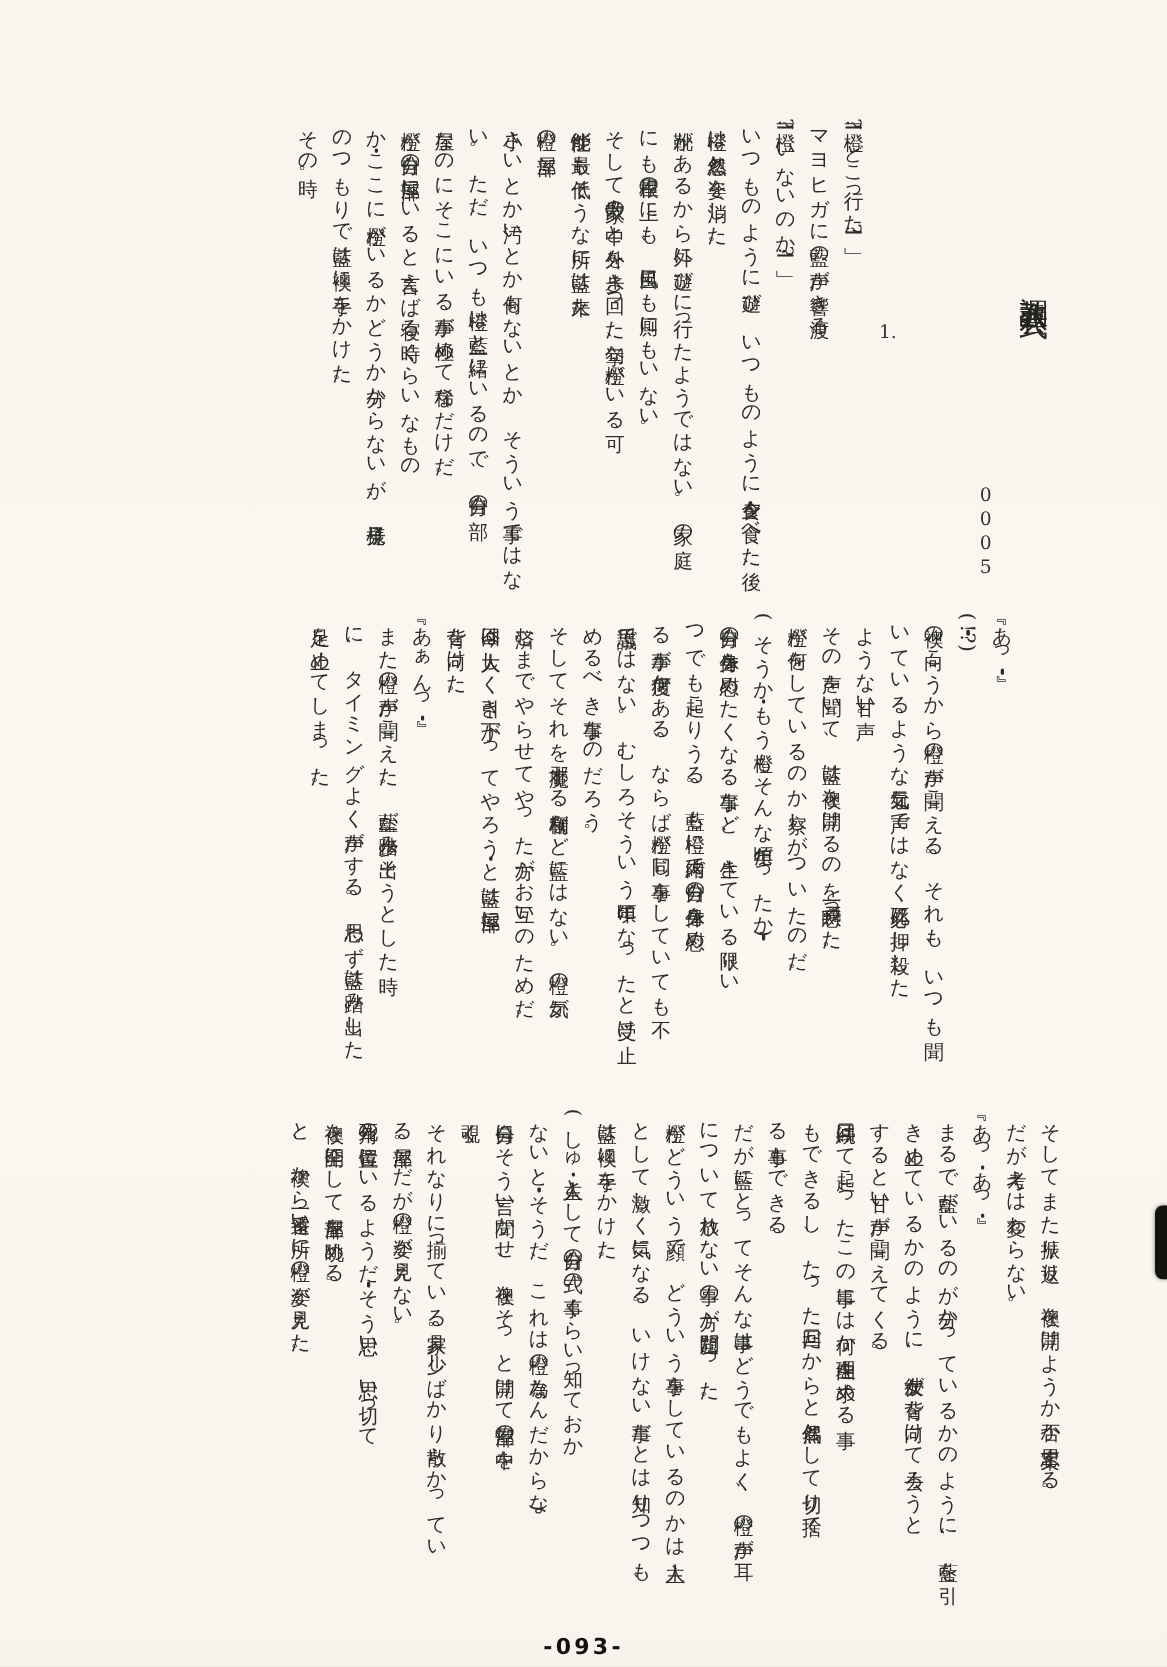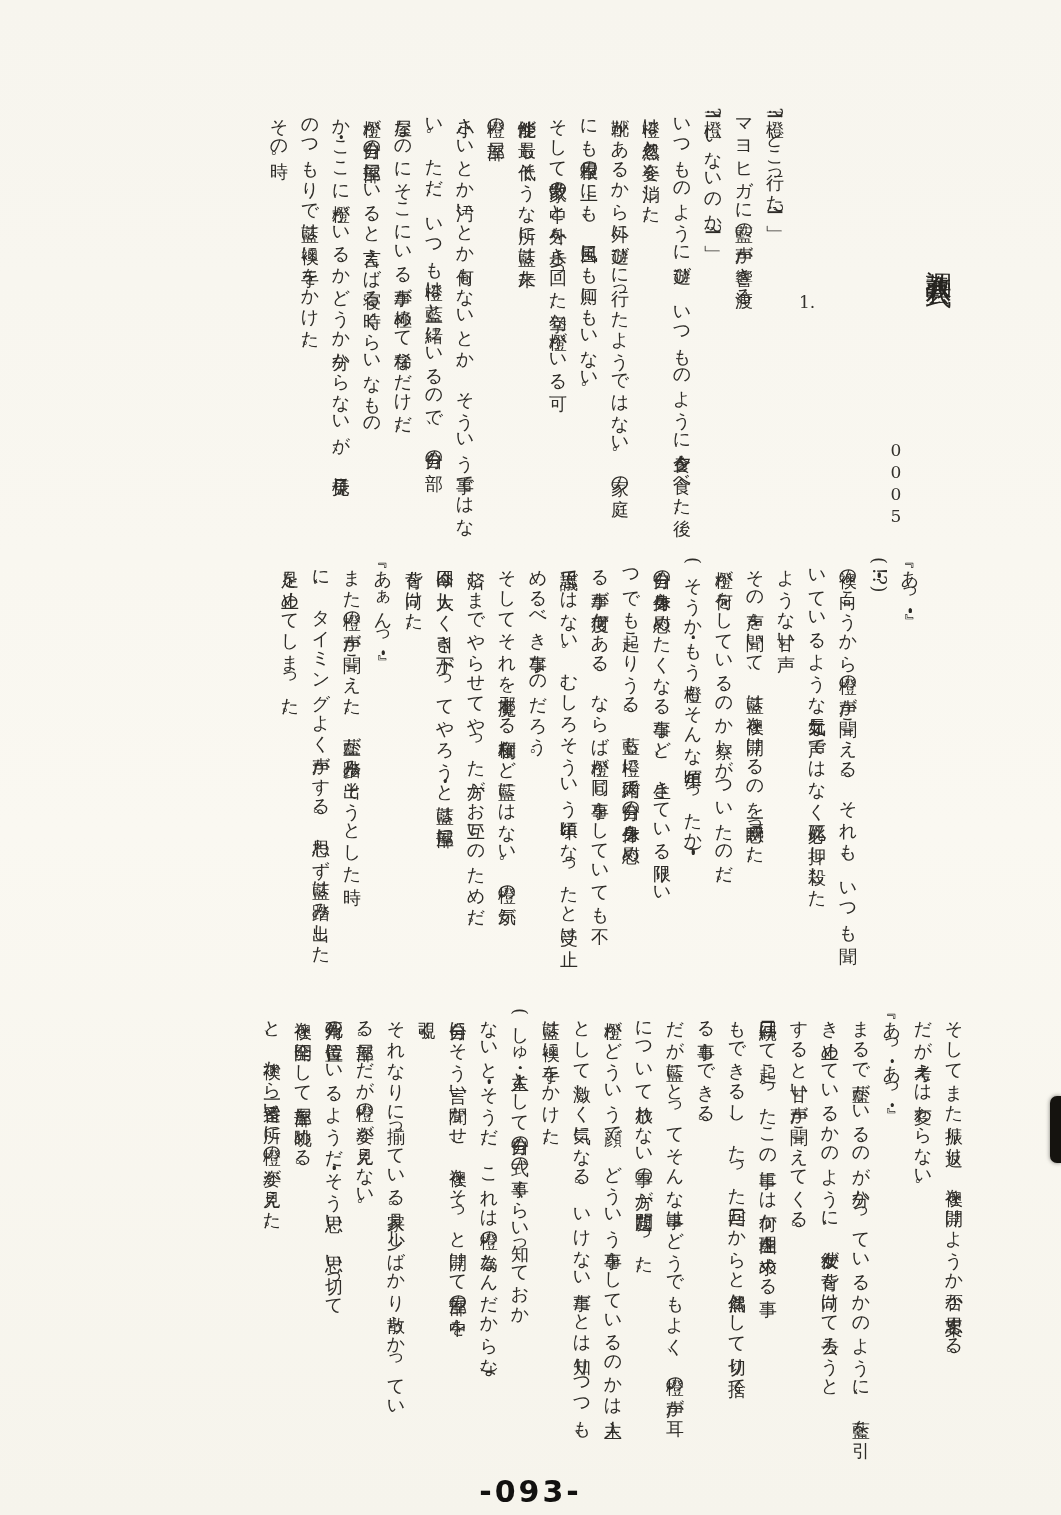--- a/index.html
+++ b/index.html
@@ -62,21 +62,21 @@
   .band1 { top: 106px;  right: 270px; }
   .band2 { top: 557px;  right: 135px; }
   .band3 { top: 1008px; right: 91px;  }
 
   .page-number {
     position: absolute;
     left: 50%; bottom: 6px;
     transform: translateX(-50%);
     font-family: "DejaVu Sans", "Liberation Sans", sans-serif;
     font-weight: 800;
-    font-size: 30px;
+    font-size: 20px;
     letter-spacing: 3px;
     color: #121110;
   }
   .scan-artifact {
     position: absolute;
     right: 0; top: 1096px;
     width: 11px; height: 67px;
     background: #15130f;
     border-radius: 7px 0 0 7px;
     box-shadow: 0 0 4px rgba(20,18,14,0.55);

